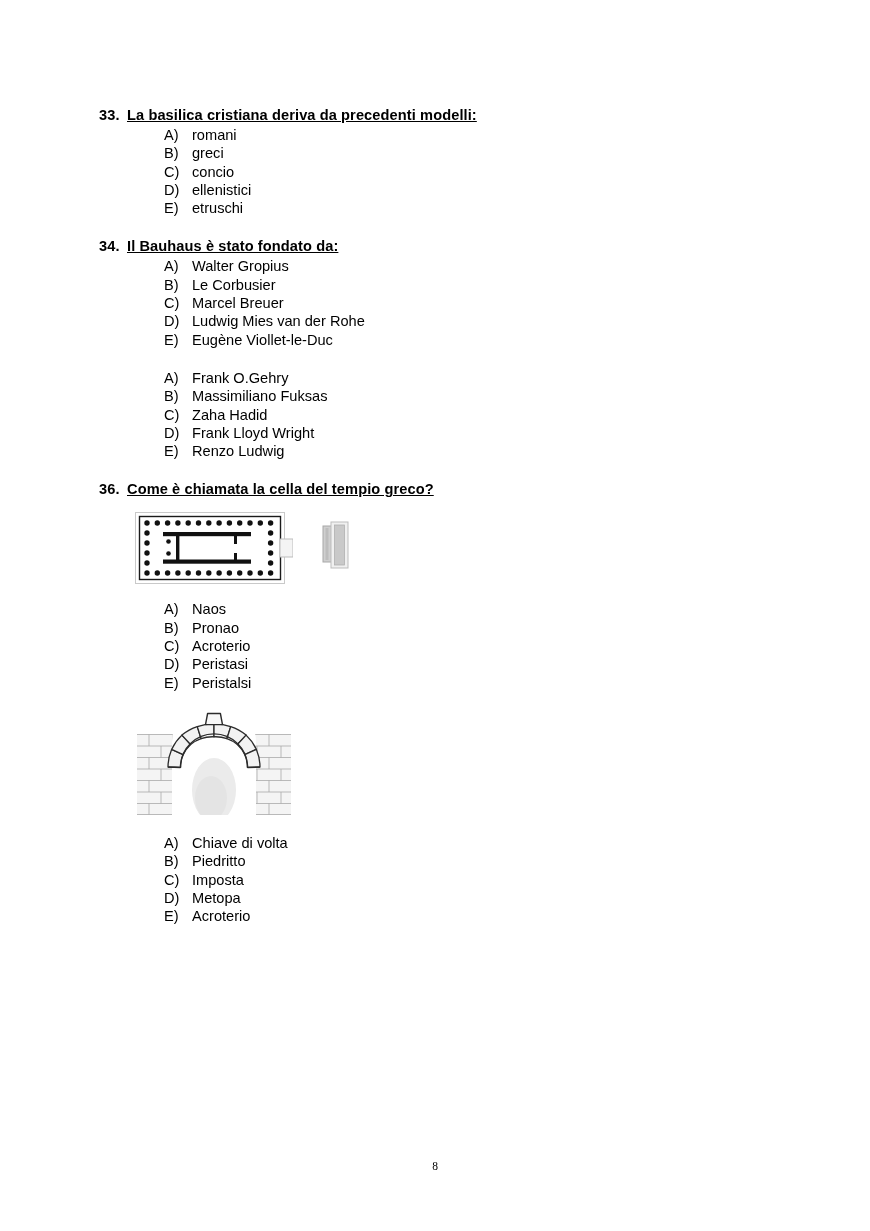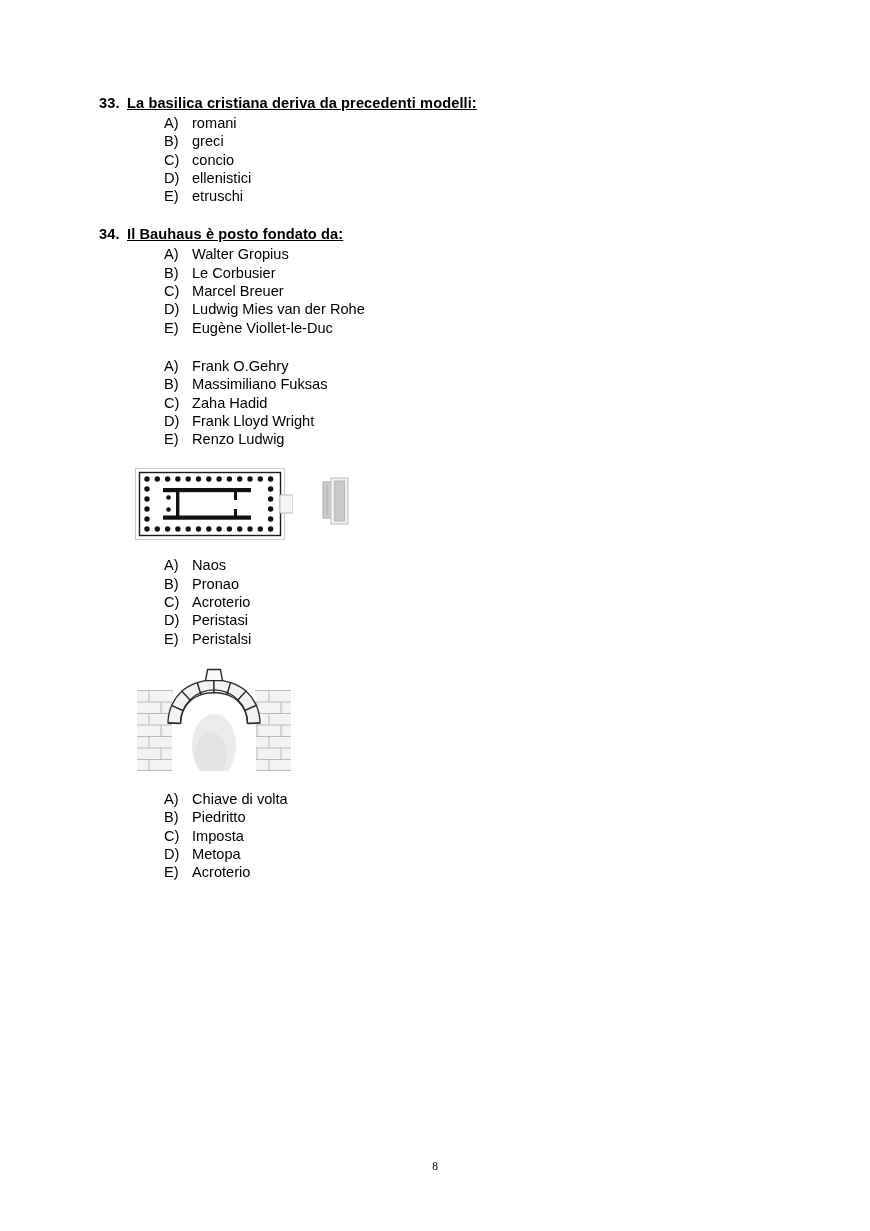--- a/index.html
+++ b/index.html
@@ -14,21 +14,21 @@
   .page {
     position: relative;
     width: 870px;
     height: 1231px;
     background: #ffffff;
     overflow: hidden;
   }
   .content {
     position: absolute;
     left: 99px;
-    top: 94px;
+    top: 106px;
     width: 690px;
   }
 
   
   .question {
     margin-bottom: 18px;
   }
   .q-head {
     display: flex;
     align-items: baseline;
@@ -125,21 +125,21 @@
         <div class="option">
           <span class="opt-letter">E)</span>
           <span class="opt-text">etruschi</span>
         </div>
       </div>
     </div>
 
     <div class="question q34">
       <div class="q-head">
         <span class="q-num">34.</span>
-        <span class="q-text">Il Bauhaus è posto fondato da:</span>
+        <span class="q-text">Il Bauhaus è stato fondato da:</span>
       </div>
       <div class="options">
         <div class="option">
           <span class="opt-letter">A)</span>
           <span class="opt-text">Walter Gropius</span>
         </div>
         <div class="option">
           <span class="opt-letter">B)</span>
           <span class="opt-text">Le Corbusier</span>
         </div>
@@ -177,20 +177,24 @@
           <span class="opt-text">Frank Lloyd Wright</span>
         </div>
         <div class="option">
           <span class="opt-letter">E)</span>
           <span class="opt-text">Renzo Ludwig</span>
         </div>
       </div>
     </div>
 
     <div class="question q36">
+      <div class="q-head">
+        <span class="q-num">36.</span>
+        <span class="q-text">Come è chiamata la cella del tempio greco?</span>
+      </div>
 
       <div class="figure-wrap temple">
         <div class="figure-row">
 
           <svg width="158" height="72" viewBox="0 0 158 72">
 
             <rect x="0.5" y="0.5" width="149" height="71" fill="#ffffff" stroke="#c9c9c9" stroke-width="1"></rect>
 
             <rect x="4.5" y="4.5" width="141" height="63" fill="#ffffff" stroke="#1a1a1a" stroke-width="1.4"></rect>
 

